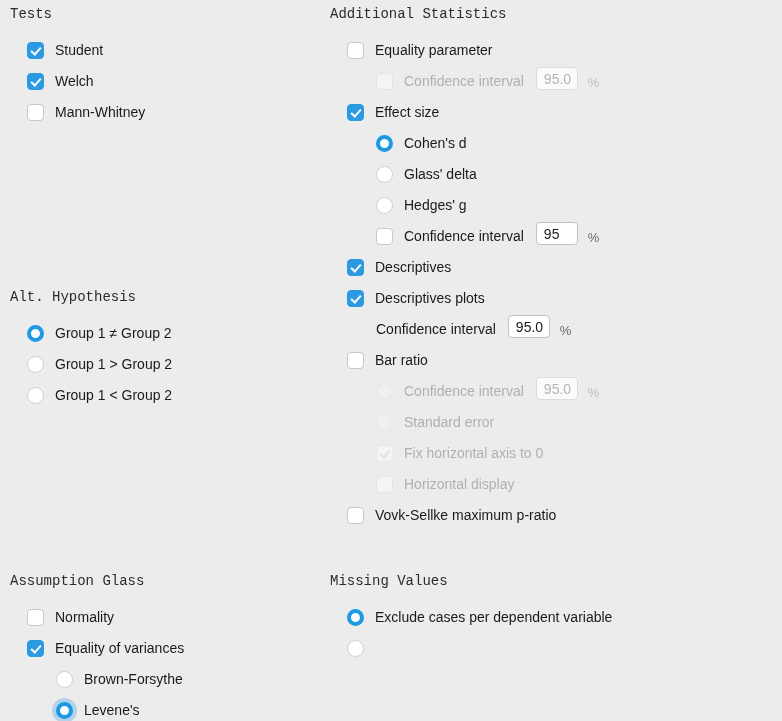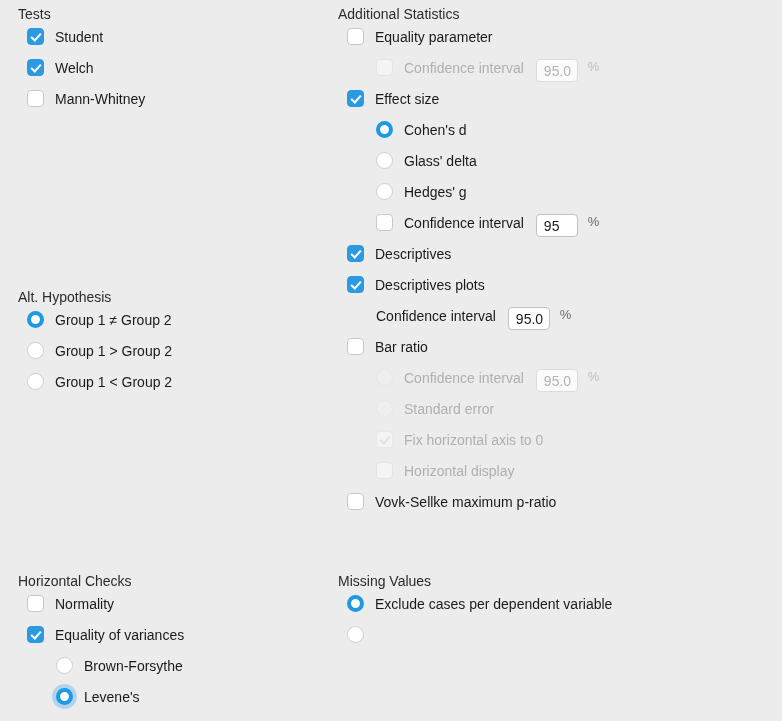--- a/index.html
+++ b/index.html
@@ -22,29 +22,30 @@
     position: absolute;
     top: 0;
     left: 0;
   }
   .col-left  { left: 0px;   top: 0px; width: 320px; }
   .col-right { left: 320px; top: 0px; width: 462px; }
 
   .section-title {
     font-size: 14px;
     color: #2b2b2b;
-    padding-left: 18px;
+    padding-left: 10px;
     margin-bottom: 5px;
     line-height: 18px;
     white-space: nowrap;
+    font-family: Liberation Mono, monospace;
   }
 
   .row {
     display: flex;
-    align-items: flex-start;
+    align-items: flex-end;
     height: 31px;
     white-space: nowrap;
   }
   .indent-1 { padding-left: 27px; }
   .indent-2 { padding-left: 56px; }
 
   .label {
     font-size: 14px;
     color: #1a1a1a;
     line-height: 18px;
@@ -175,21 +176,21 @@
       <span class="rb"></span>
       <span class="label">Group 1 &gt; Group 2</span>
     </div>
     <div class="row indent-1">
       <span class="rb"></span>
       <span class="label">Group 1 &lt; Group 2</span>
     </div>
   </div>
 
   <div style="position:absolute; top:572px; left:0;">
-    <div class="section-title">Horizontal Checks</div>
+    <div class="section-title">Assumption Glass</div>
 
     <div class="row indent-1">
       <span class="cb"></span>
       <span class="label">Normality</span>
     </div>
     <div class="row indent-1">
       <span class="cb checked"></span>
       <span class="label">Equality of variances</span>
     </div>
     <div class="row indent-2">

